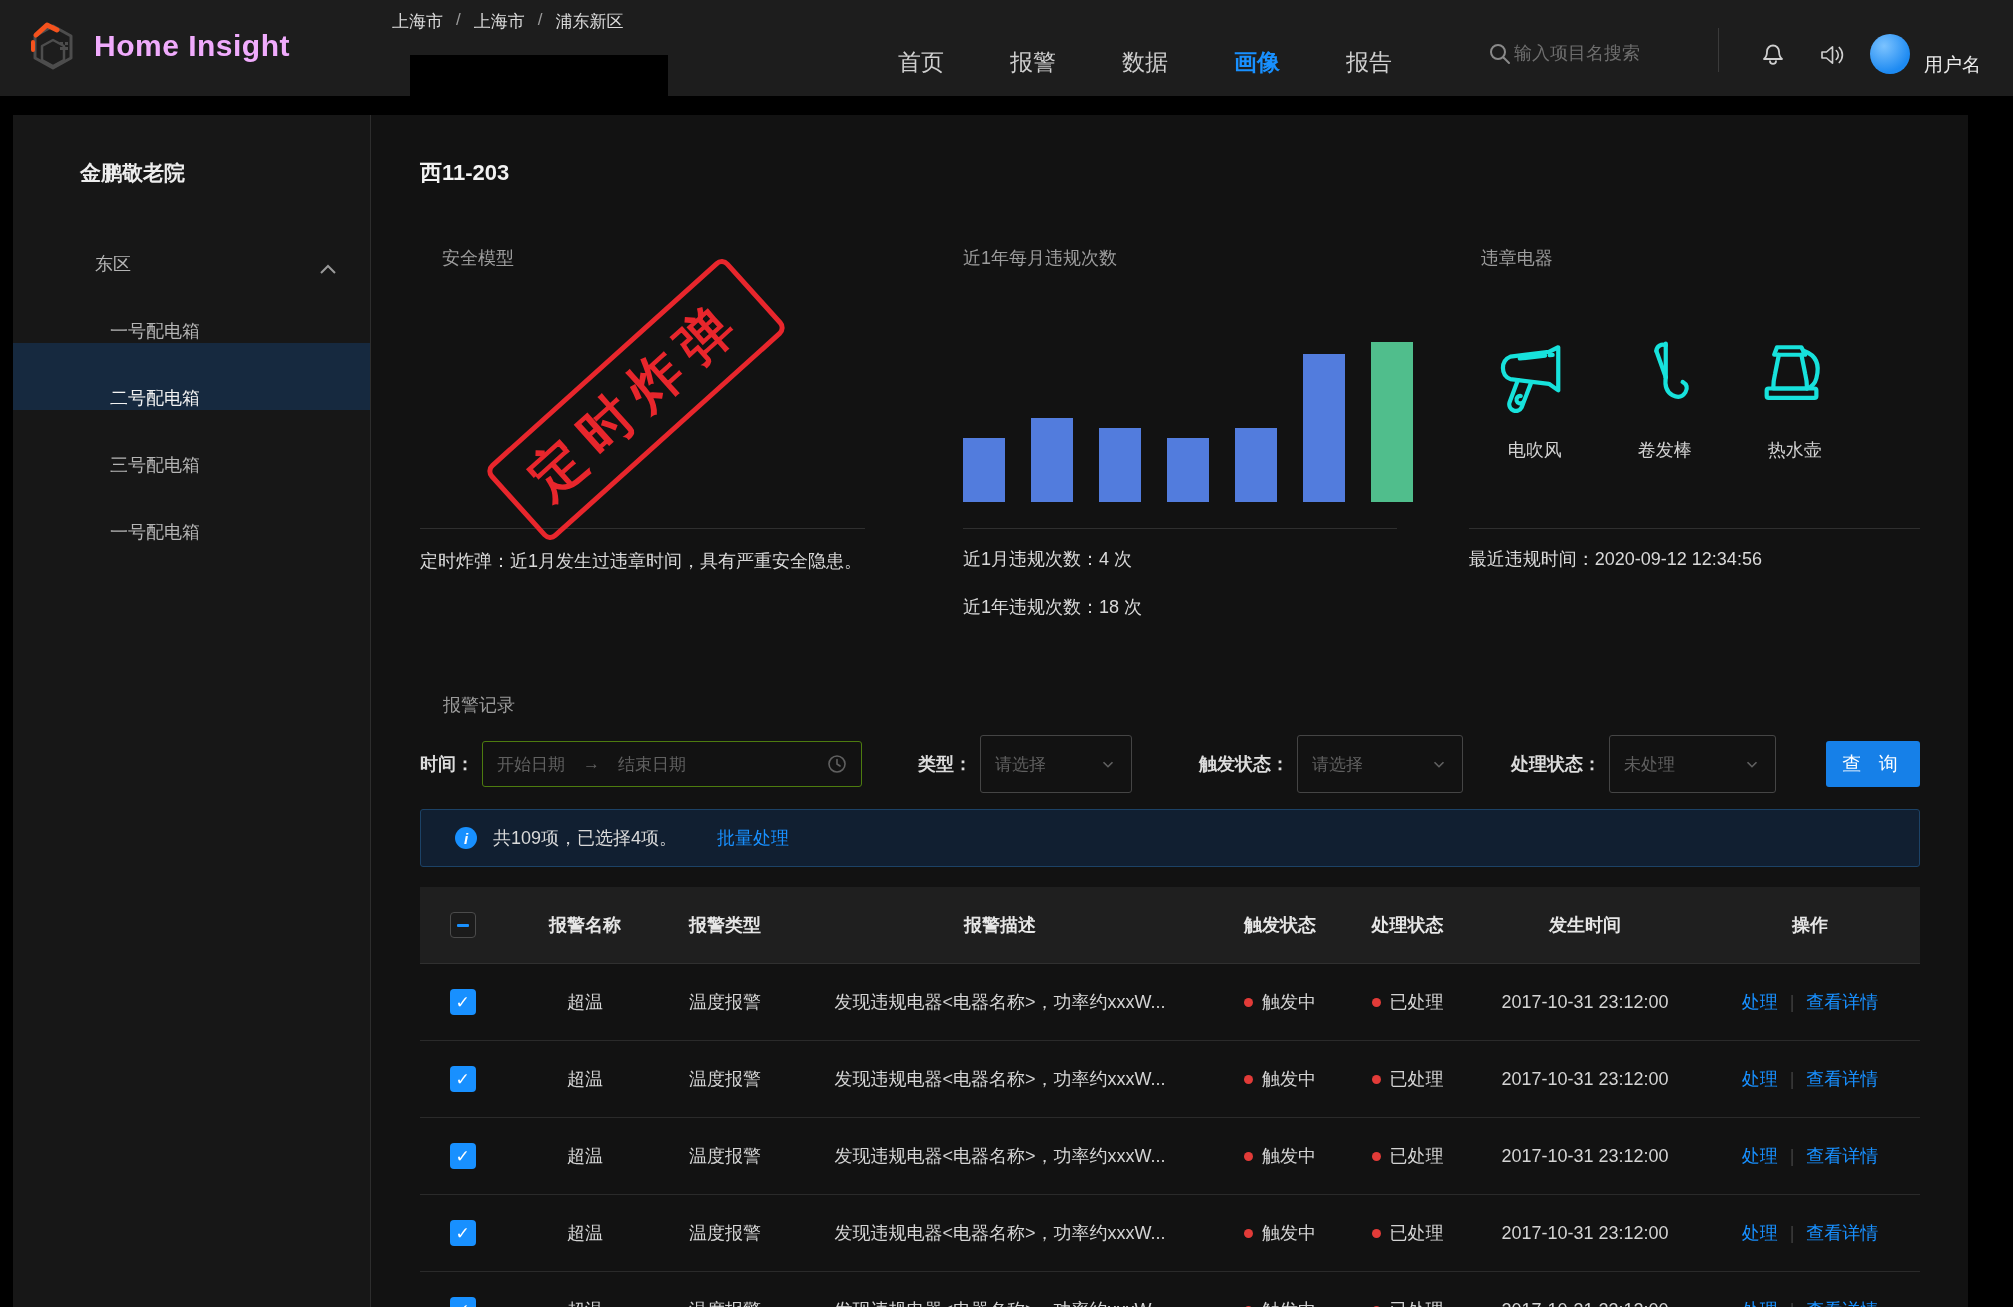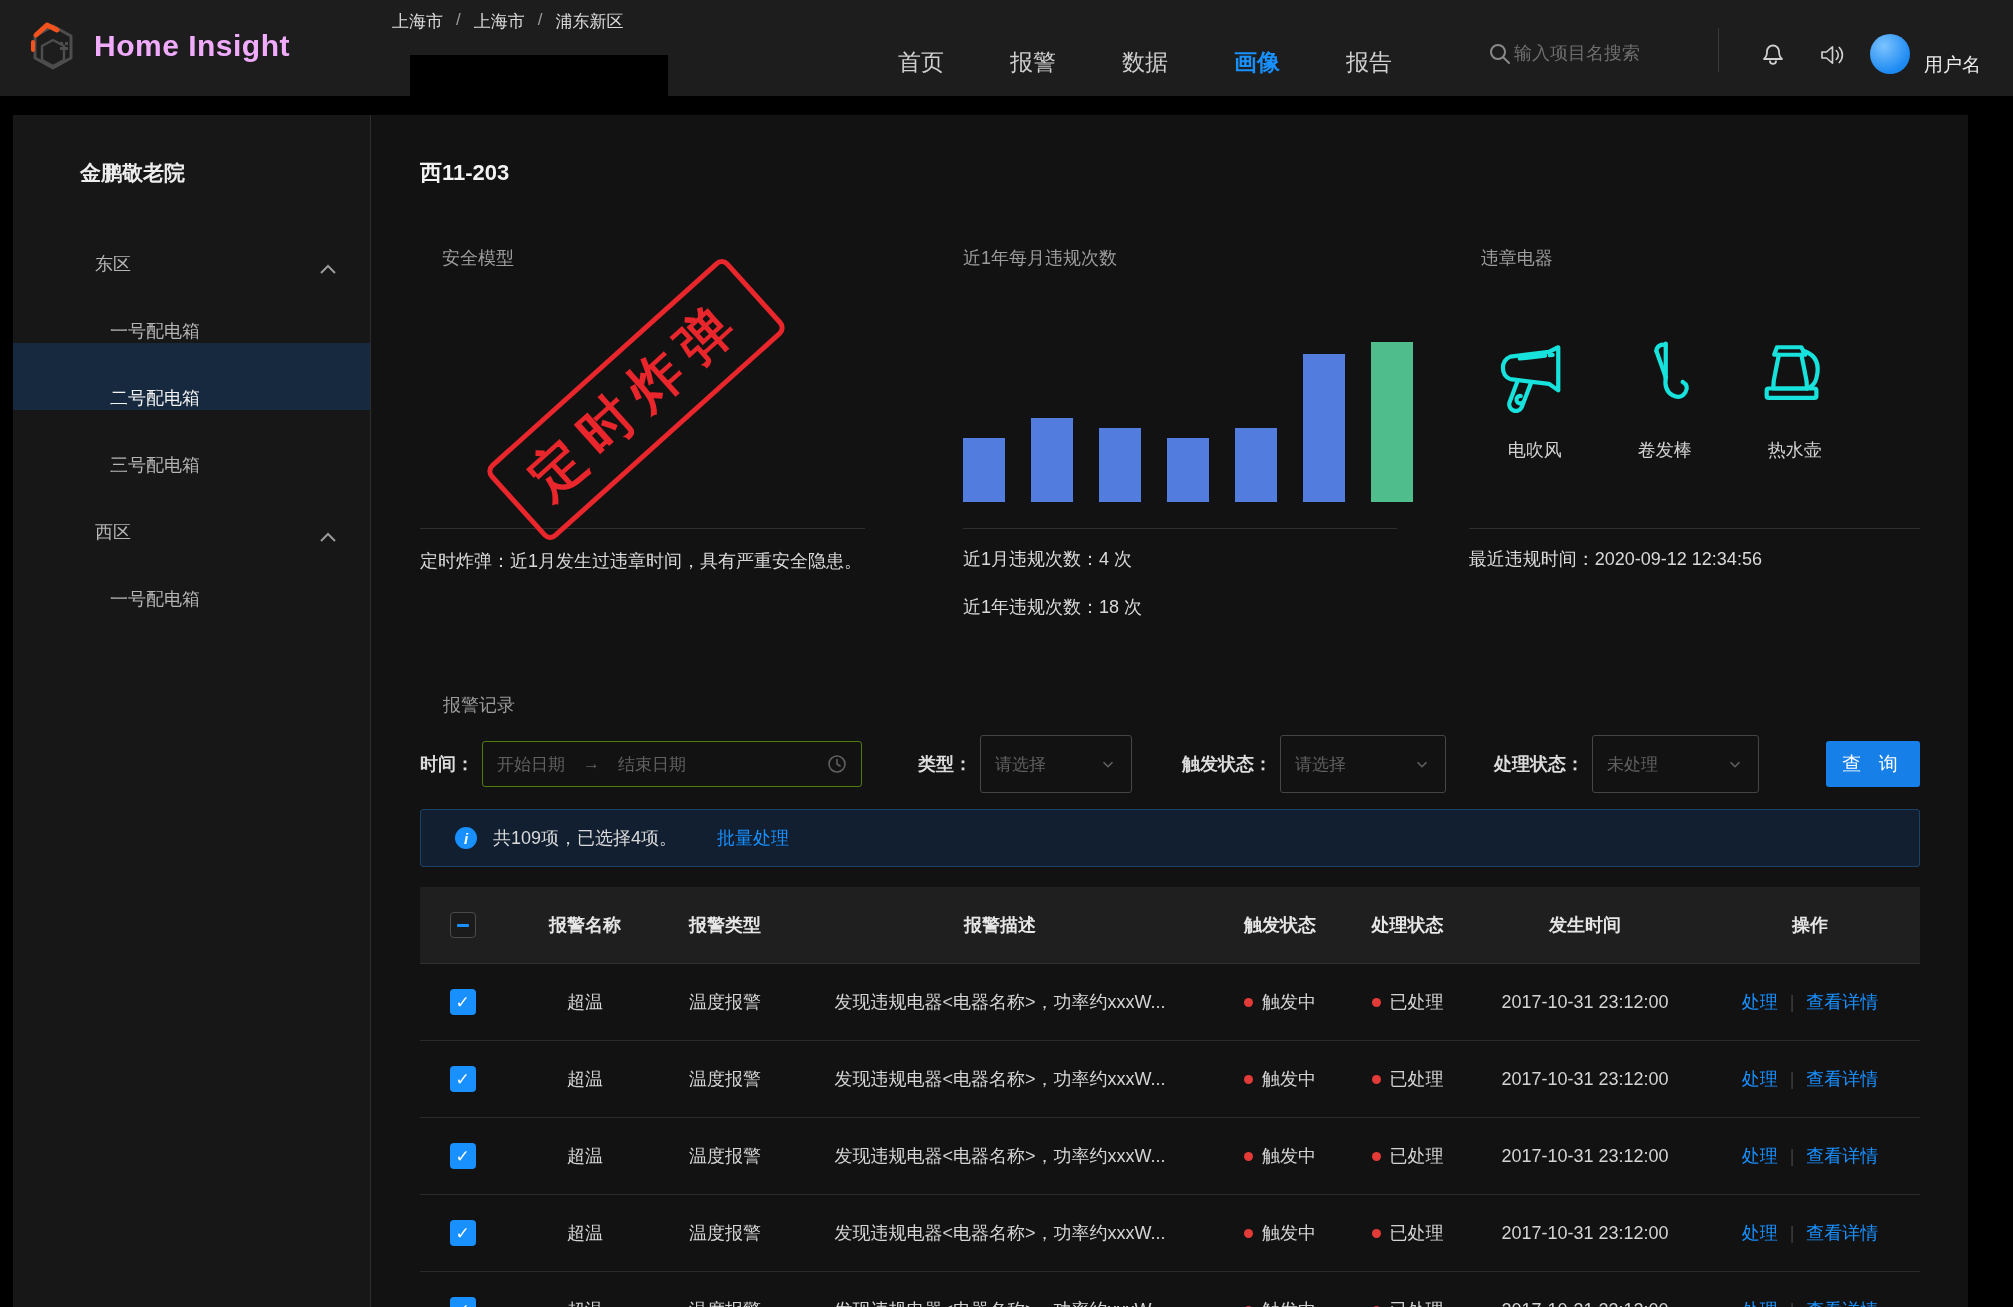--- a/index.html
+++ b/index.html
@@ -62,21 +62,21 @@
   .records-label{margin-top:50px;font-size:18px;color:#9c9c9c;padding-left:23px;}
   .filter-row{display:flex;align-items:center;margin-top:24px;height:46px;}
   .f-label{font-size:18px;color:#dcdcdc;font-weight:600;white-space:nowrap;}
   .date-box{width:380px;height:46px;border:1px solid #4d7c0f;border-radius:3px;display:flex;
     align-items:center;padding:0 14px;box-sizing:border-box;margin-left:8px;cursor:pointer;}
   .ph{color:#606060;font-size:17px;}
   .date-arrow{color:#606060;font-size:17px;margin:0 18px;}
   .select{height:58px;border:1px solid #454545;border-radius:3px;display:flex;align-items:center;
     justify-content:space-between;padding:0 14px;box-sizing:border-box;margin-left:8px;cursor:pointer;}
   .sel-type{width:152px;} .sel-trigger{width:166px;} .sel-process{width:167px;}
-  .ml56{margin-left:56px;} .ml50{margin-left:50px;} .ml48{margin-left:48px;}
+  .ml56{margin-left:56px;} .ml50{margin-left:67px;} .ml48{margin-left:48px;}
   .query-btn{margin-left:auto;width:94px;height:46px;background:#1680e8;border:none;border-radius:3px;
     color:#fff;font-size:19px;letter-spacing:6px;display:flex;align-items:center;justify-content:center;
     cursor:pointer;font-family:inherit;padding-left:6px;}
   .info-bar{margin-top:22px;height:58px;background:#111f31;border:1px solid #1c4266;border-radius:3px;
     display:flex;align-items:center;padding:0 34px;box-sizing:border-box;font-size:18px;color:#d9d9d9;}
   .info-icon{width:22px;height:22px;border-radius:50%;background:#1890ff;color:#fff;font-size:15px;
     font-weight:700;font-style:italic;display:flex;align-items:center;justify-content:center;margin-right:16px;flex-shrink:0;}
   .info-action{color:#1890ff;margin-left:40px;cursor:pointer;}
   
   .alarm-table{margin-top:20px;}
@@ -168,26 +168,20 @@
     <div id="side-items">
         <div class="side-row group">
           <span>东区</span>
           <svg width="20" height="14" viewBox="0 0 20 14" fill="none" stroke="#9a9a9a" stroke-width="2">
             <path d="M3 11 L10 4 L17 11"></path>
           </svg>
         </div>
         <div class="side-row item">一号配电箱</div>
         <div class="side-row item selected">二号配电箱</div>
         <div class="side-row item">三号配电箱</div>
-        <div class="side-row group">
-          <span>西区</span>
-          <svg width="20" height="14" viewBox="0 0 20 14" fill="none" stroke="#9a9a9a" stroke-width="2">
-            <path d="M3 11 L10 4 L17 11"></path>
-          </svg>
-        </div>
         <div class="side-row item">一号配电箱</div>
       </div>
   </div>
 
   <div class="main">
     <div class="page-title">西11-203</div>
 
     <div class="profile">
 
       <div class="p-col1">

